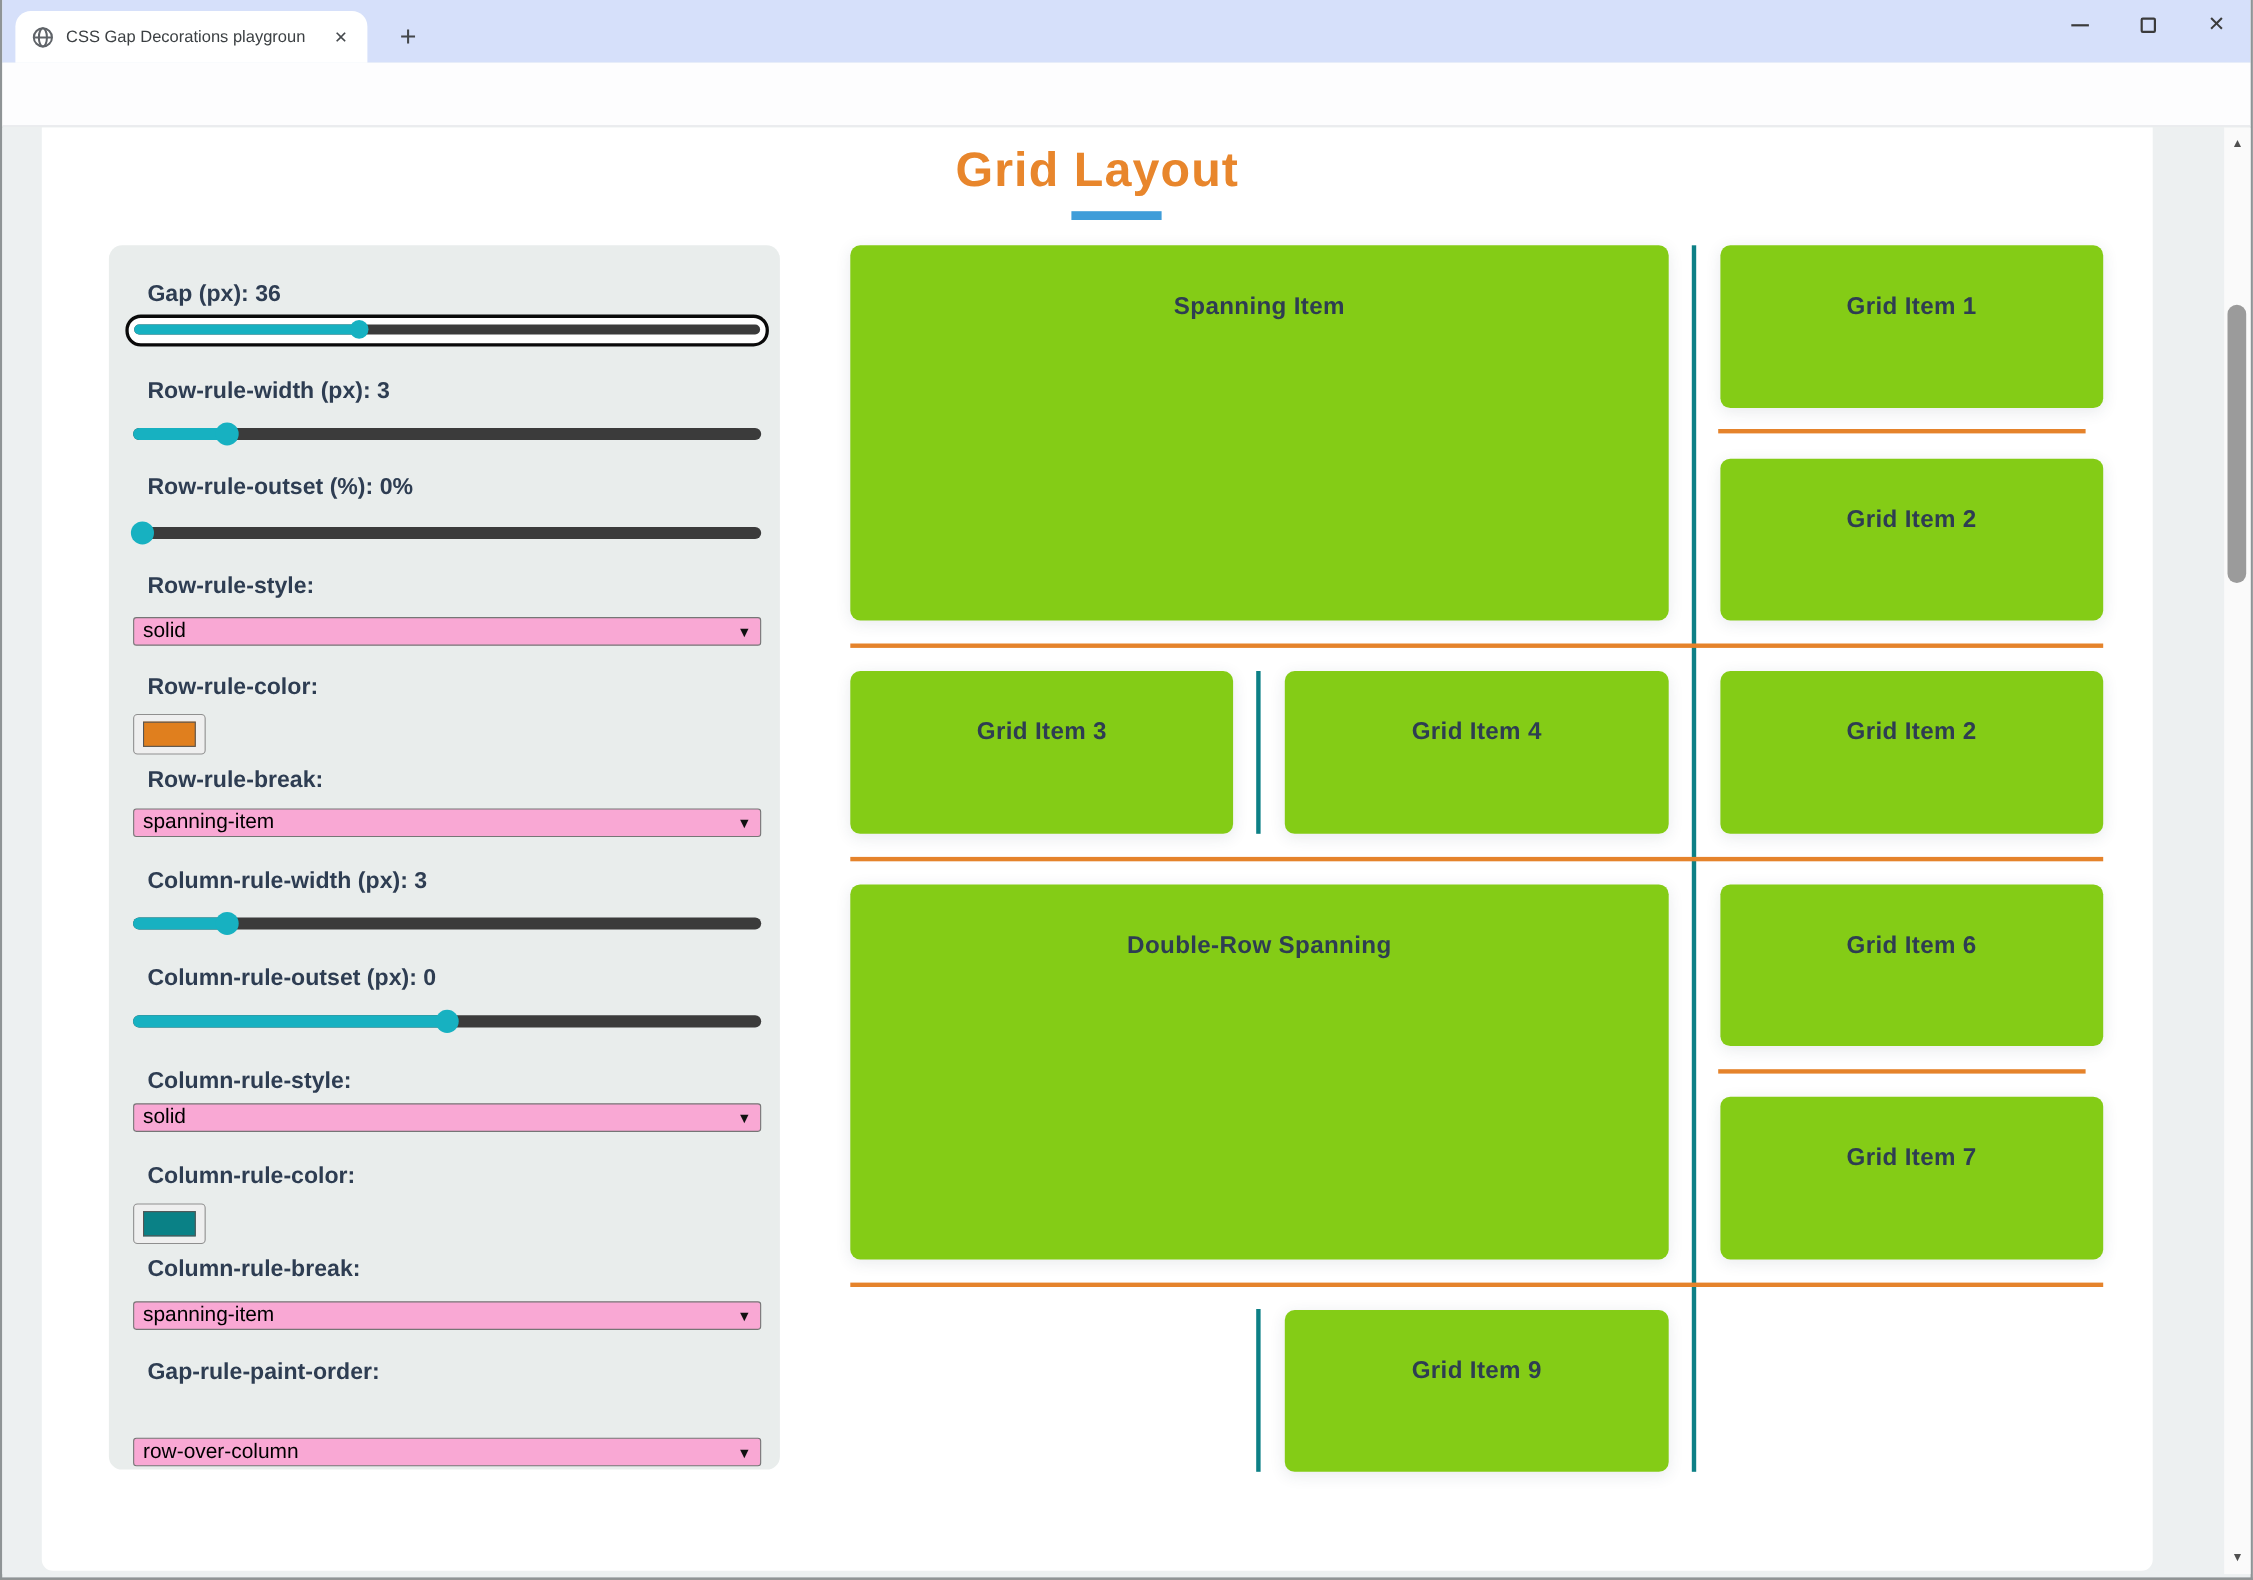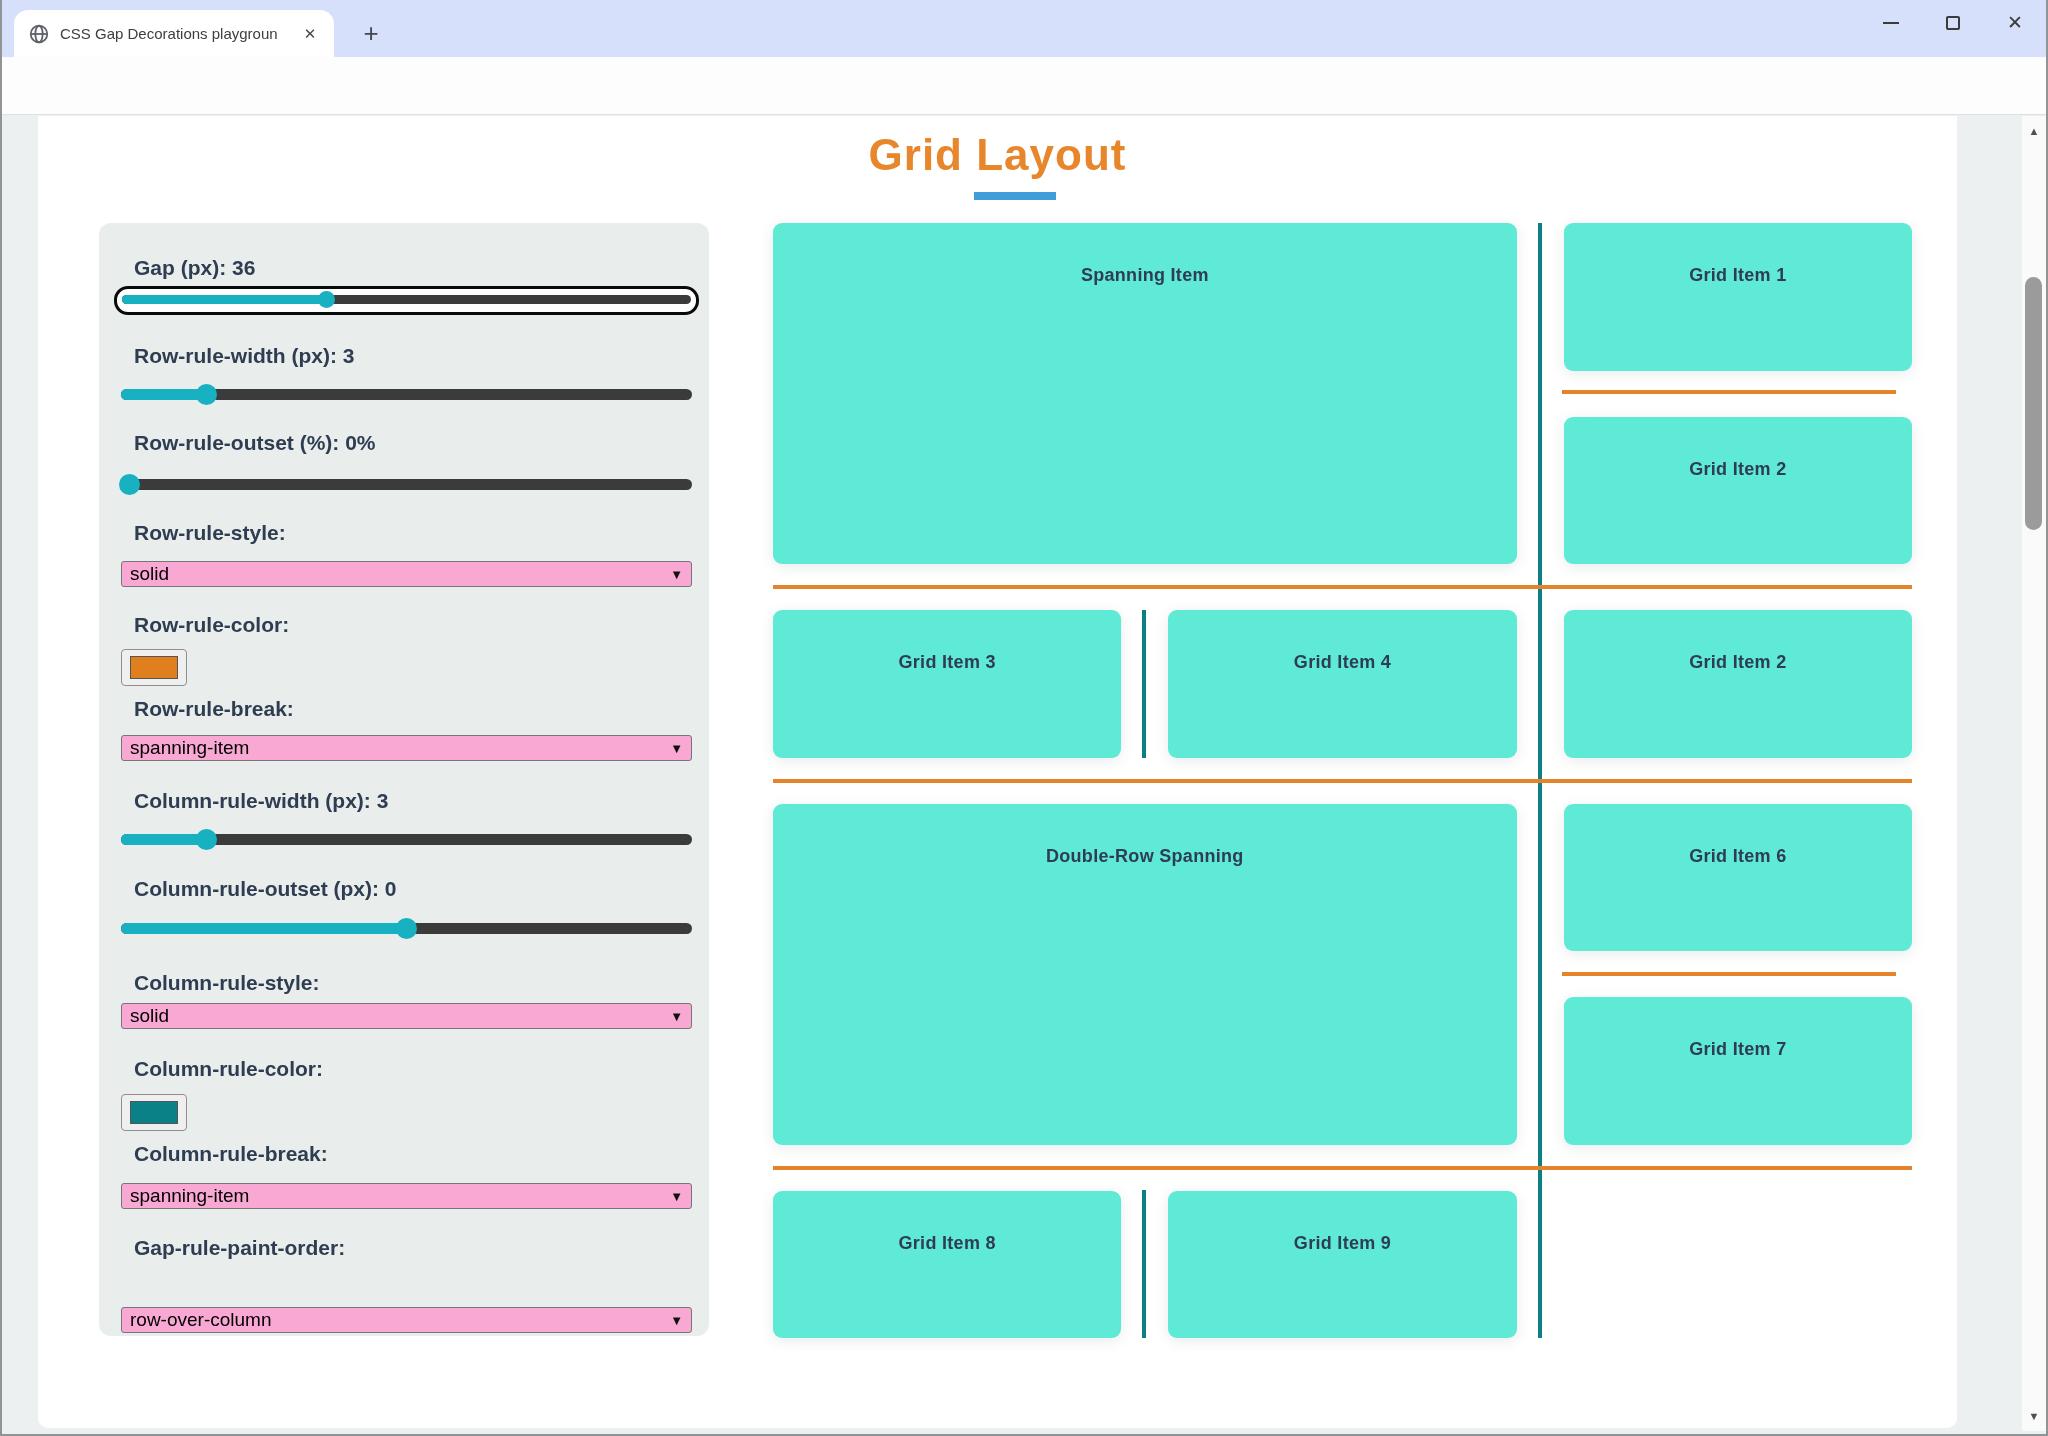--- a/index.html
+++ b/index.html
@@ -56,22 +56,22 @@
   .focus-ring .slider .thumb{width:17px;height:17px;left:calc(var(--pct) - 9px);}
   .select{position:absolute;left:22px;width:571px;height:26px;background:#f9a8d4;border:1px solid #767676;border-radius:3px;
     font-size:19px;color:#000;display:flex;align-items:center;padding:0 8px;}
   .select .caret{position:absolute;right:8px;font-size:13px;color:#111;}
   .swatch{position:absolute;left:22px;width:66px;height:37px;background:#efefef;border:1px solid #8f8f8f;border-radius:4px;padding:6px 8px;}
   .swatch .chip{width:100%;height:100%;border:1px solid #555;}
 
   
   .gridwrap{position:absolute;left:735px;top:107px;width:1139px;height:1115px;
     display:grid;grid-template-columns:repeat(3,1fr);grid-template-rows:repeat(6,1fr);column-gap:47px;row-gap:46px;}
-  .card{background:#5eead4;border-radius:9px;box-shadow:0 3px 14px rgba(40,60,80,0.10);
-    text-align:center;padding-top:42px;font-size:18px;font-weight:700;color:#2e3d52;letter-spacing:.3px;}
+  .card{background:#84cc16;border-radius:9px;box-shadow:0 3px 14px rgba(40,60,80,0.10);
+    text-align:center;padding-top:42px;font-size:22px;font-weight:700;color:#2e3d52;letter-spacing:.3px;}
   .rule{position:absolute;}
   .v-rule{width:4px;background:var(--col-rule);}
   .h-rule{height:4px;background:var(--row-rule);}
 
   
   .scrollbar{position:absolute;right:0;top:116px;width:24px;height:1315px;background:#fafafa;}
   .sb-arrow{position:absolute;left:0;width:24px;height:22px;display:flex;align-items:center;justify-content:center;
     font-size:11px;color:#505050;}
   .sb-thumb{position:absolute;left:3px;top:161px;width:17px;height:253px;background:#9b9b9b;border-radius:9px;}
 
@@ -250,21 +250,20 @@
 
         <div class="card" style="grid-column:1/3;grid-row:1/3;">Spanning Item</div>
         <div class="card" style="grid-column:3;grid-row:1;">Grid Item 1</div>
         <div class="card" style="grid-column:3;grid-row:2;">Grid Item 2</div>
         <div class="card" style="grid-column:1;grid-row:3;">Grid Item 3</div>
         <div class="card" style="grid-column:2;grid-row:3;">Grid Item 4</div>
         <div class="card" style="grid-column:3;grid-row:3;">Grid Item 2</div>
         <div class="card" style="grid-column:1/3;grid-row:4/6;">Double-Row Spanning</div>
         <div class="card" style="grid-column:3;grid-row:4;">Grid Item 6</div>
         <div class="card" style="grid-column:3;grid-row:5;">Grid Item 7</div>
-        <div class="card" style="grid-column:1;grid-row:6;">Grid Item 8</div>
         <div class="card" style="grid-column:2;grid-row:6;">Grid Item 9</div>
 
         <div class="rule v-rule" style="left:765px;top:0;height:1115px;"></div>
         <div class="rule v-rule" style="left:369px;top:387px;height:148px;"></div>
         <div class="rule v-rule" style="left:369px;top:967px;height:148px;"></div>
 
         <div class="rule h-rule" style="left:789px;top:167px;width:334px;"></div>
         <div class="rule h-rule" style="left:0;top:362px;width:1139px;"></div>
         <div class="rule h-rule" style="left:0;top:556px;width:1139px;"></div>
         <div class="rule h-rule" style="left:789px;top:749px;width:334px;"></div>

